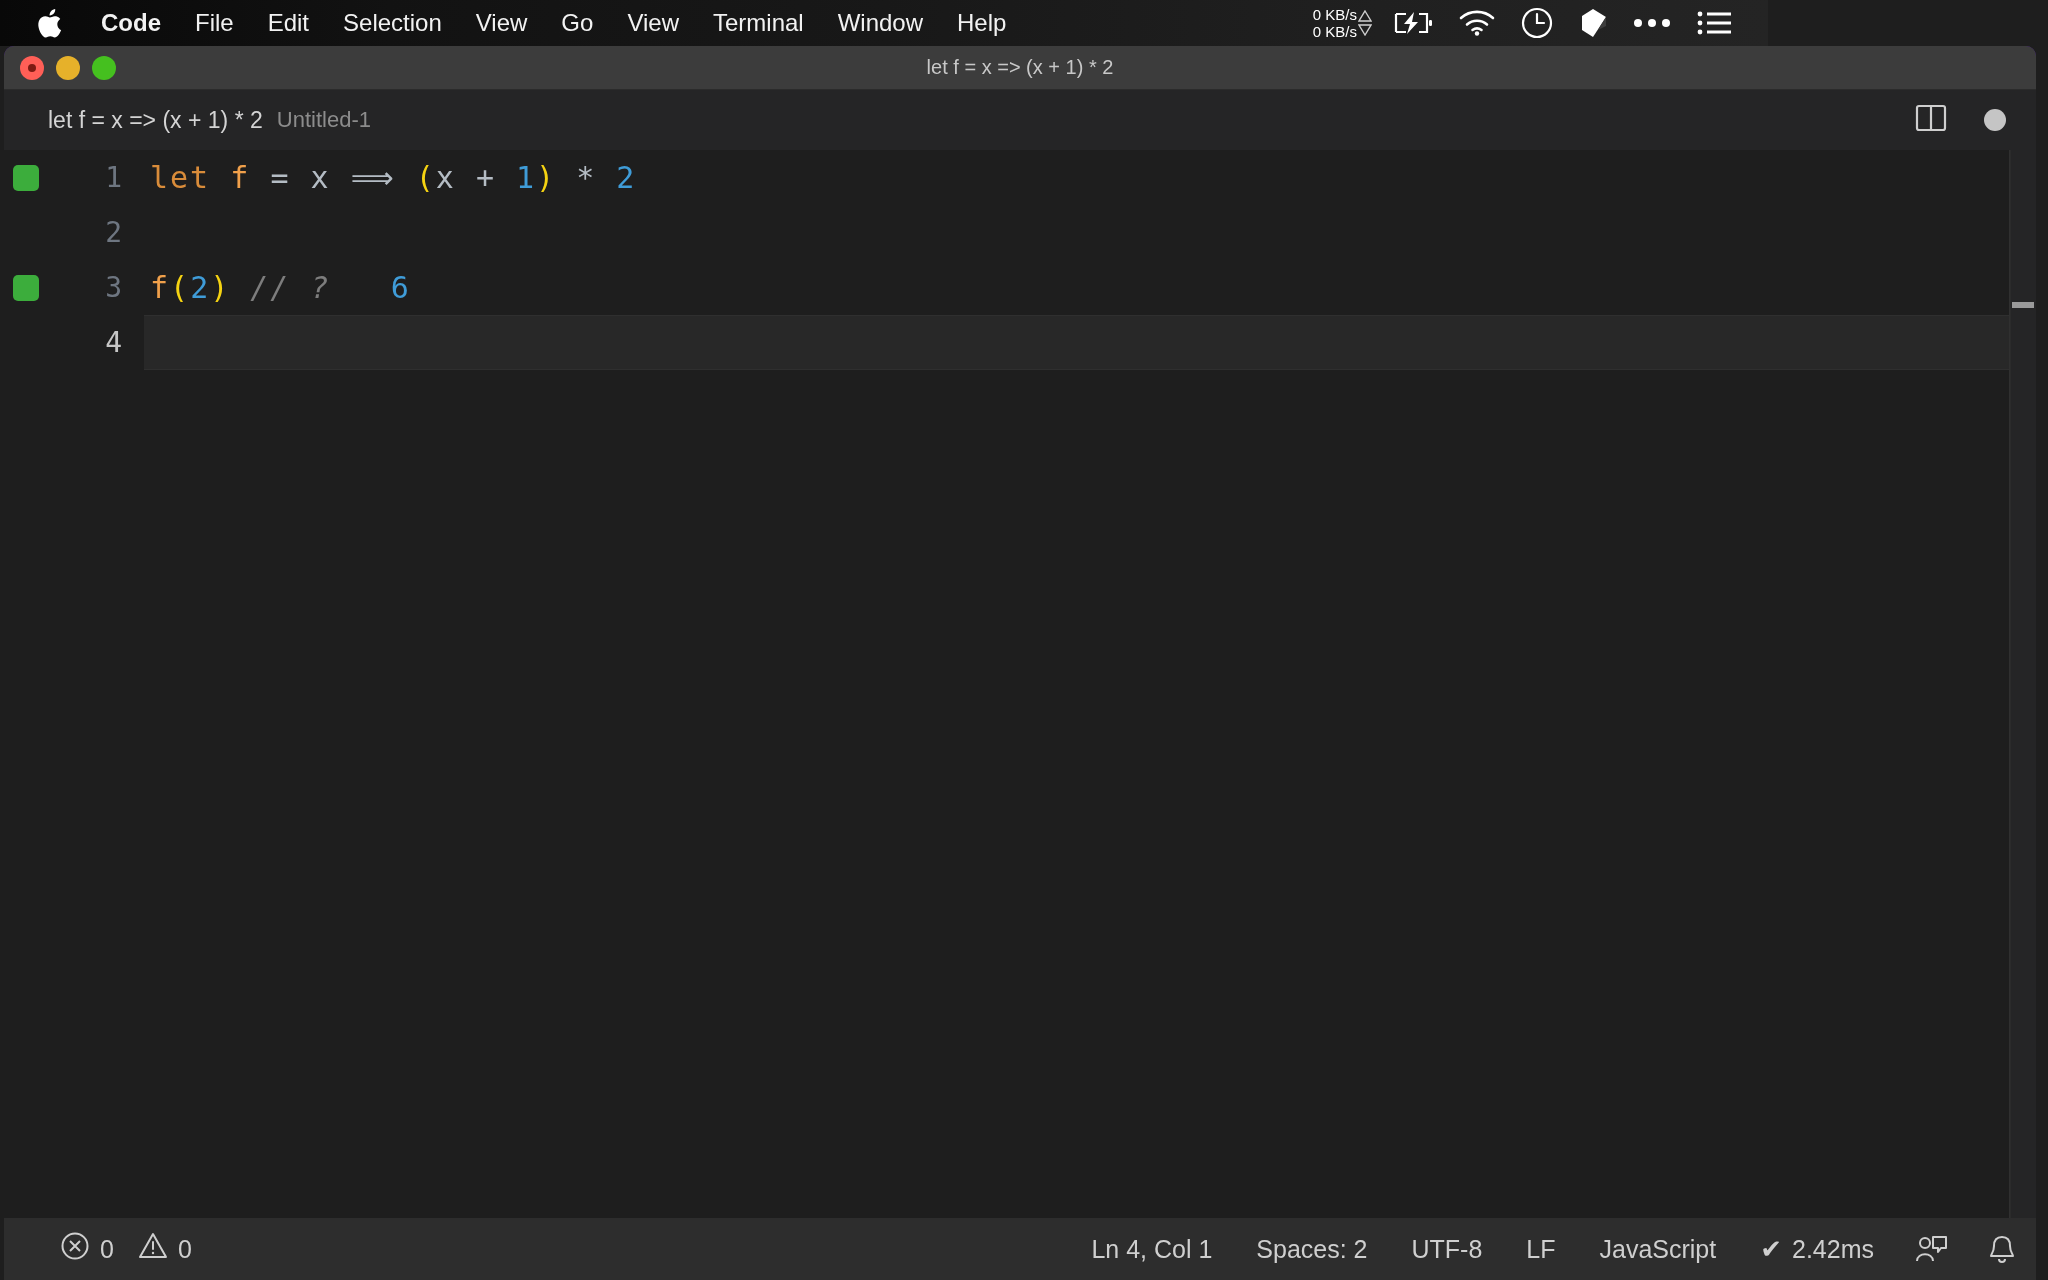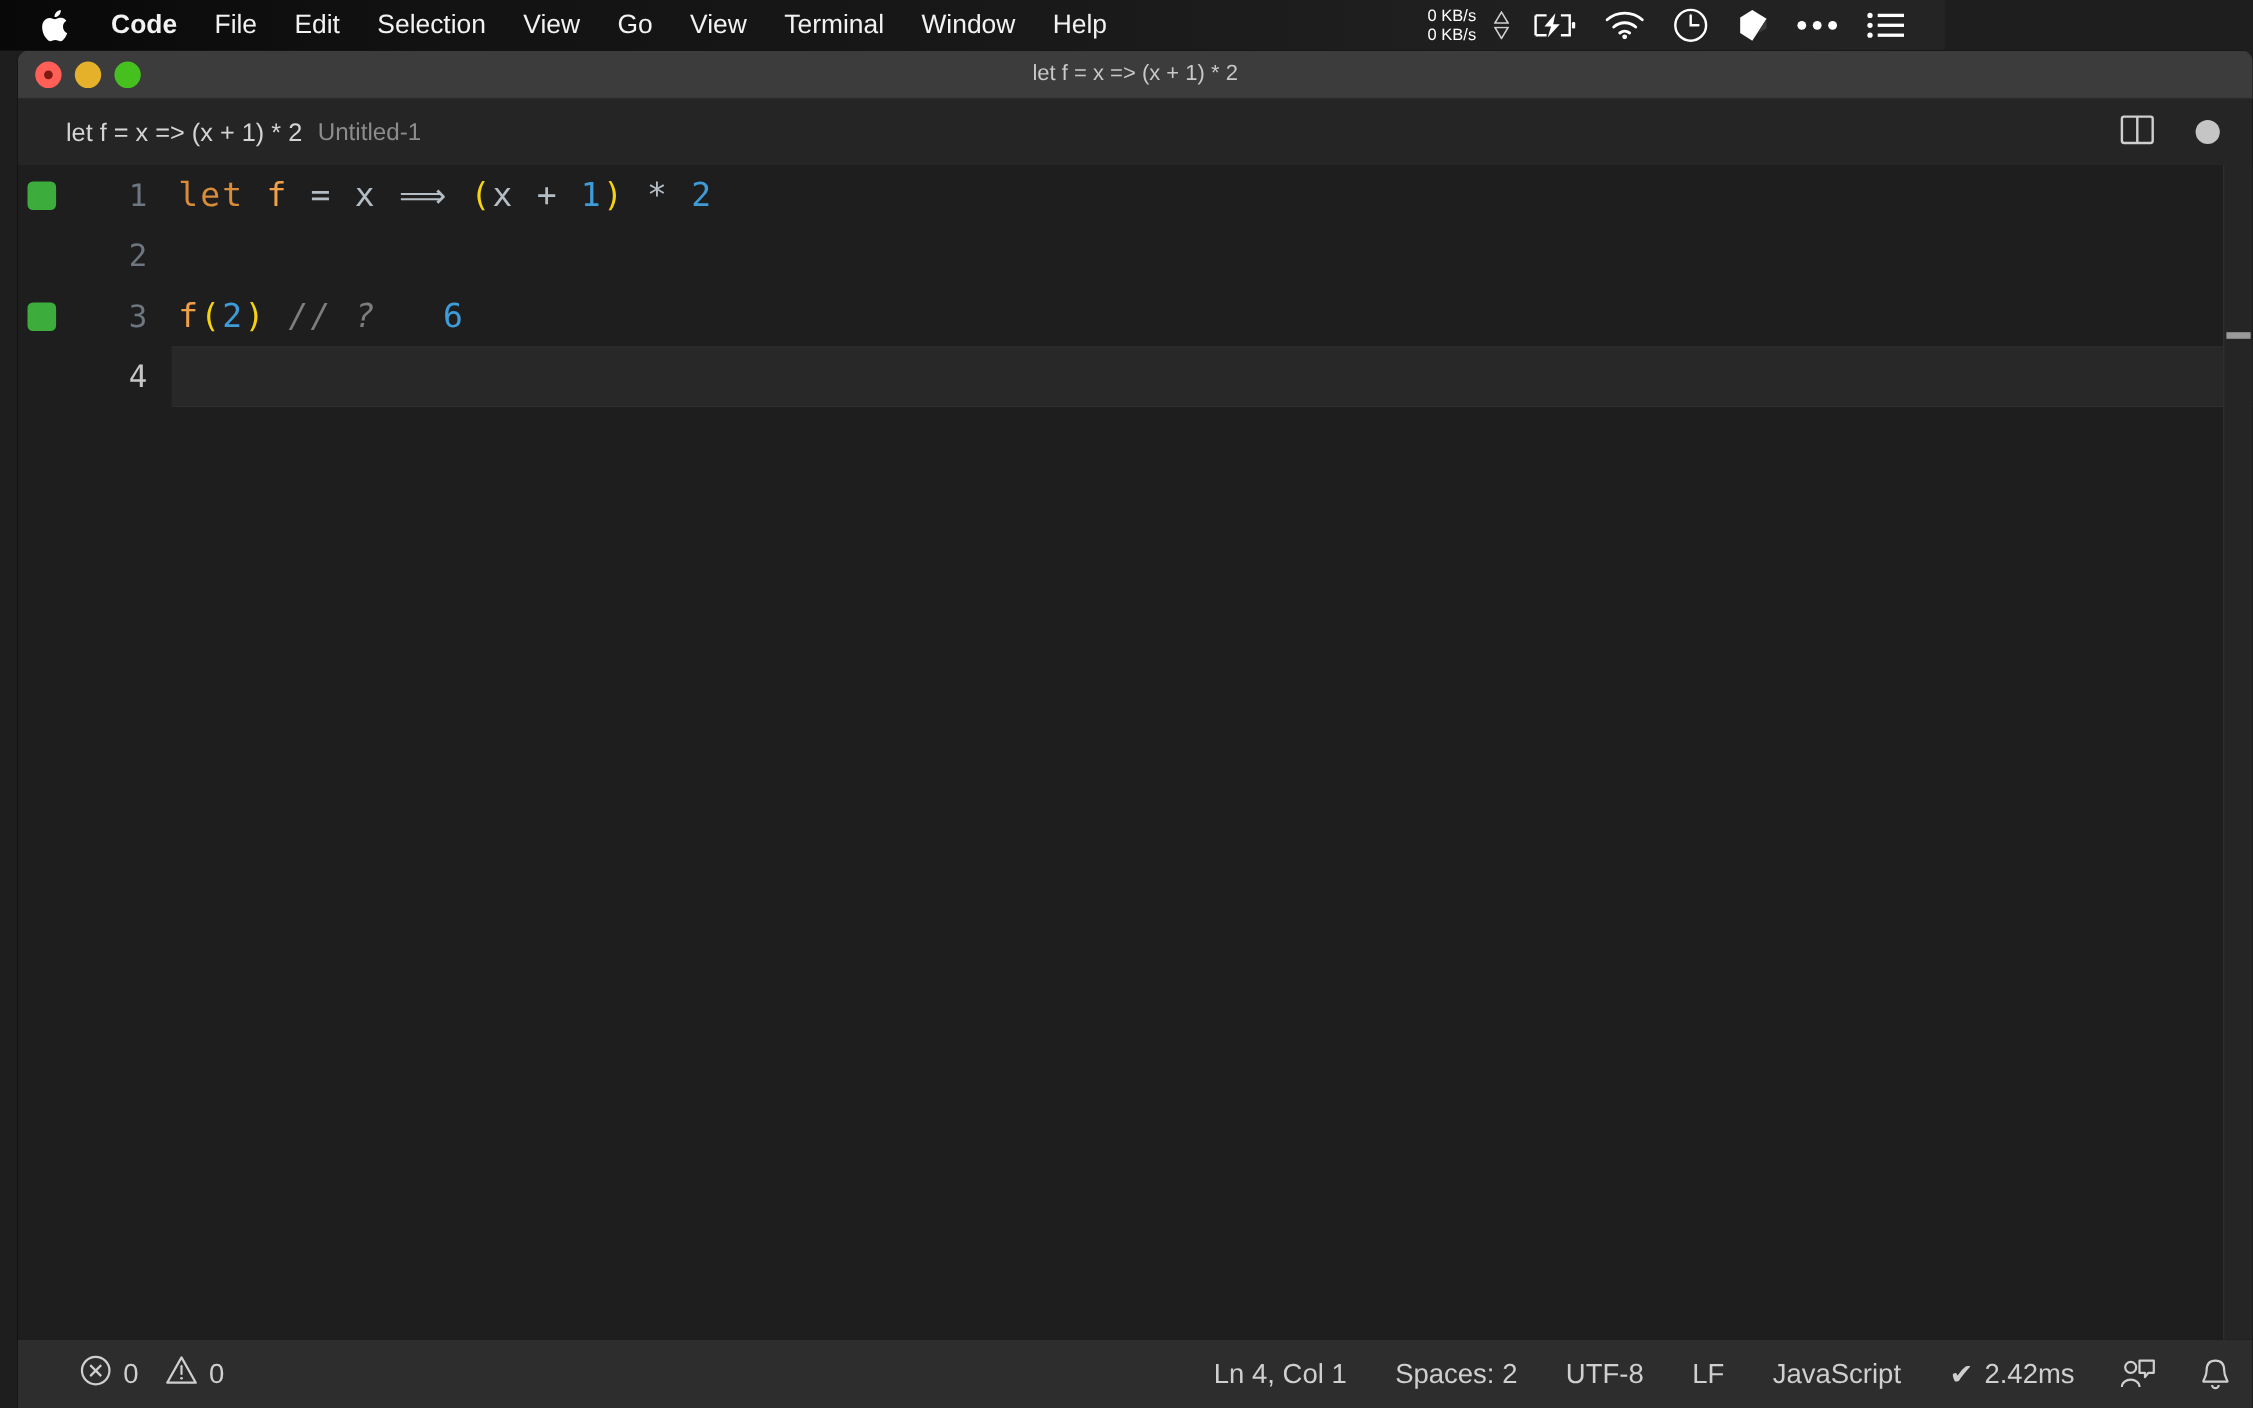--- a/index.html
+++ b/index.html
@@ -15,28 +15,28 @@
     position:absolute; left:0; top:0; width:1768px; height:46px;
     background:linear-gradient(to right,#080808 0%,#121212 22%,#181818 50%,#202020 78%,#242424 100%);
     display:flex; align-items:center; color:#ffffff;
   }
   .apple-logo{ margin-left:36px; margin-right:22px; display:flex; align-items:center; }
   .menu-items{ display:flex; align-items:center; gap:0; }
   .menu-item{ font-size:24px; padding:0 17px; color:#f2f2f2; line-height:1; white-space:nowrap; }
   .menu-item.bold{ font-weight:bold; }
   .menubar-right{ margin-left:auto; display:flex; align-items:center; gap:0; padding-right:24px; }
   .mb-icon{ display:flex; align-items:center; justify-content:center; padding:0 13px; color:#ffffff; }
-  .netspeed{ display:flex; align-items:center; gap:16px; padding:0 8px; }
+  .netspeed{ display:flex; align-items:center; gap:1px; padding:0 8px; }
   .netspeed-text{ font-size:15px; line-height:17px; color:#ffffff; text-align:right; }
   .netspeed-arrows{ display:flex; flex-direction:column; gap:2px; }
 
   
   .window{
-    position:absolute; left:16px; top:46px; width:2032px; height:1234px;
-    background:#000000; border-radius:10px 10px 0 0; overflow:hidden;
+    position:absolute; left:4px; top:46px; width:2032px; height:1234px;
+    background:#4c1d95; border-radius:10px 10px 0 0; overflow:hidden;
   }
   .titlebar{
     position:relative; height:44px; background:#3c3c3c;
     display:flex; align-items:center; justify-content:center;
     border-bottom:1px solid #2b2b2b;
   }
   .traffic{ position:absolute; left:16px; top:0; height:44px; display:flex; align-items:center; gap:12px; }
   .light{ width:24px; height:24px; border-radius:50%; position:relative; }
   .light.red{ background:#ff5f57; }
   .light.yellow{ background:#e6b12a; }

